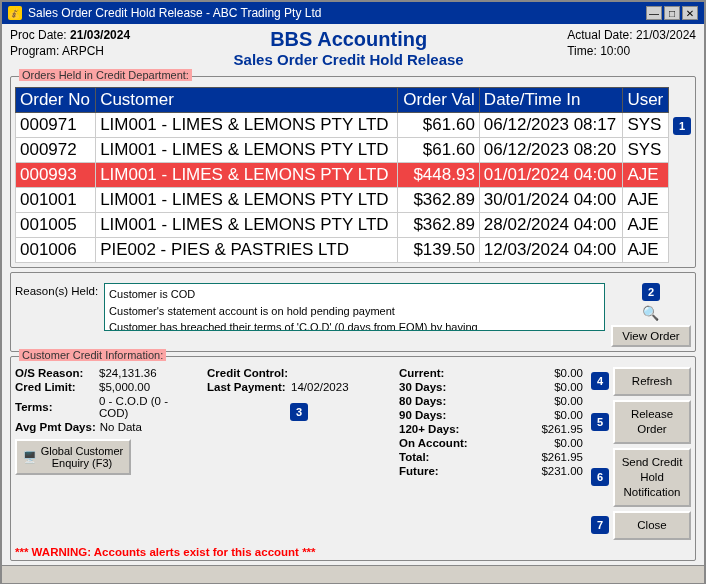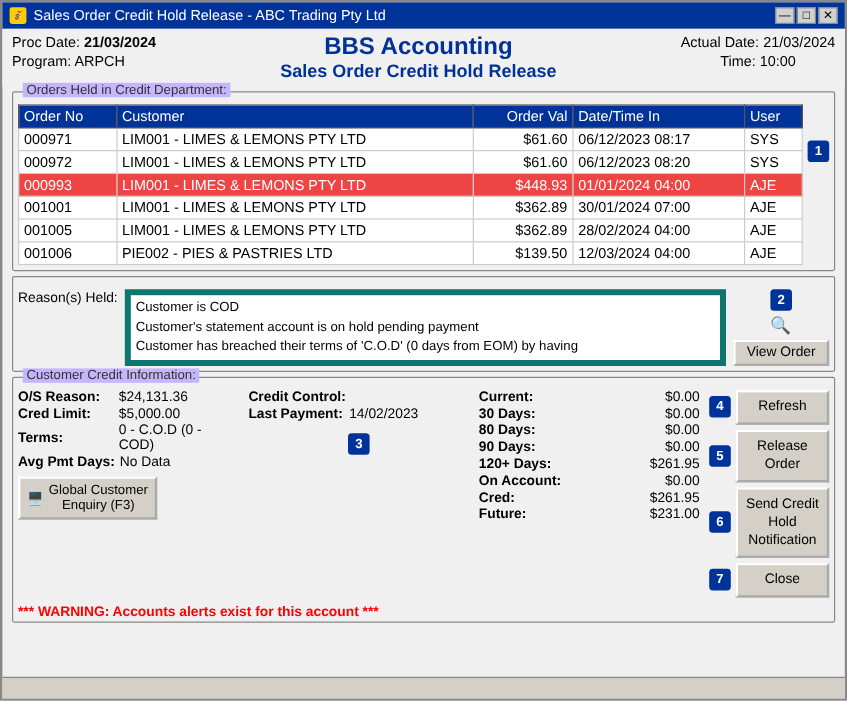--- a/index.html
+++ b/index.html
@@ -82,52 +82,52 @@
       font-weight: bold;
       color: #003399;
     }
     .header-center .subtitle {
       font-size: 15px;
       font-weight: bold;
       color: #003399;
     }
     .header-right {
       font-size: 12px;
-      text-align: center;
+      text-align: left;
     }
     .header-right div { margin-bottom: 2px; }
     .content-area {
       flex: 1;
       padding: 4px 8px;
       display: flex;
       flex-direction: column;
       gap: 4px;
     }
     .group-box {
       border: 1px solid #888;
       border-radius: 2px;
       position: relative;
     }
     .group-label {
       position: absolute;
       top: -8px;
       left: 8px;
-      background: #c4b5fd;
+      background: #fca5a5;
       padding: 0 3px;
       font-size: 11px;
       color: #333;
     }
     
     .orders-section {
       padding: 10px 4px 4px 4px;
     }
     .orders-table {
       width: 100%;
       border-collapse: collapse;
-      font-size: 12px;
+      font-size: 17px;
     }
     .orders-table th {
       background: #003399;
       color: white;
       padding: 2px 4px;
       text-align: left;
       border: 1px solid #555;
       font-weight: normal;
     }
     .orders-table td {
@@ -149,25 +149,25 @@
       align-items: flex-start;
       gap: 6px;
     }
     .reason-label {
       font-size: 11.5px;
       white-space: nowrap;
       padding-top: 2px;
     }
     .reason-text {
       flex: 1;
-      border: 5px solid #0f766e;
+      border: 1px solid #0f766e;
       background: white;
       padding: 2px 4px;
       font-size: 11px;
-      height: 64px;
+      height: 48px;
       overflow: hidden;
       line-height: 1.5;
     }
     .action-btn {
       background: #d4d0c8;
       border: 2px outset #fff;
       padding: 3px 8px;
       font-size: 11.5px;
       cursor: pointer;
       min-width: 80px;
@@ -360,21 +360,21 @@
     <td>000993</td>
     <td>LIM001 - LIMES &amp; LEMONS PTY LTD</td>
     <td class="right">$448.93</td>
     <td>01/01/2024 04:00</td>
     <td>AJE</td>
   </tr>
                 <tr>
     <td>001001</td>
     <td>LIM001 - LIMES &amp; LEMONS PTY LTD</td>
     <td class="right">$362.89</td>
-    <td>30/01/2024 07:00</td>
+    <td>30/01/2024 04:00</td>
     <td>AJE</td>
   </tr>
                 <tr>
     <td>001005</td>
     <td>LIM001 - LIMES &amp; LEMONS PTY LTD</td>
     <td class="right">$362.89</td>
     <td>28/02/2024 04:00</td>
     <td>AJE</td>
   </tr>
                 <tr>
@@ -469,21 +469,21 @@
             </div>
             <div class="cr-row">
               <span class="cr-label">120+ Days:</span>
               <span class="cr-value">$261.95</span>
             </div>
             <div class="cr-row">
               <span class="cr-label">On Account:</span>
               <span class="cr-value">$0.00</span>
             </div>
             <div class="cr-row">
-              <span class="cr-label">Cred:</span>
+              <span class="cr-label">Total:</span>
               <span class="cr-value">$261.95</span>
             </div>
             <div class="cr-row">
               <span class="cr-label">Future:</span>
               <span class="cr-value">$231.00</span>
             </div>
           </div>
 
         <div class="buttons-col">
           <div class="btn-with-badge">

